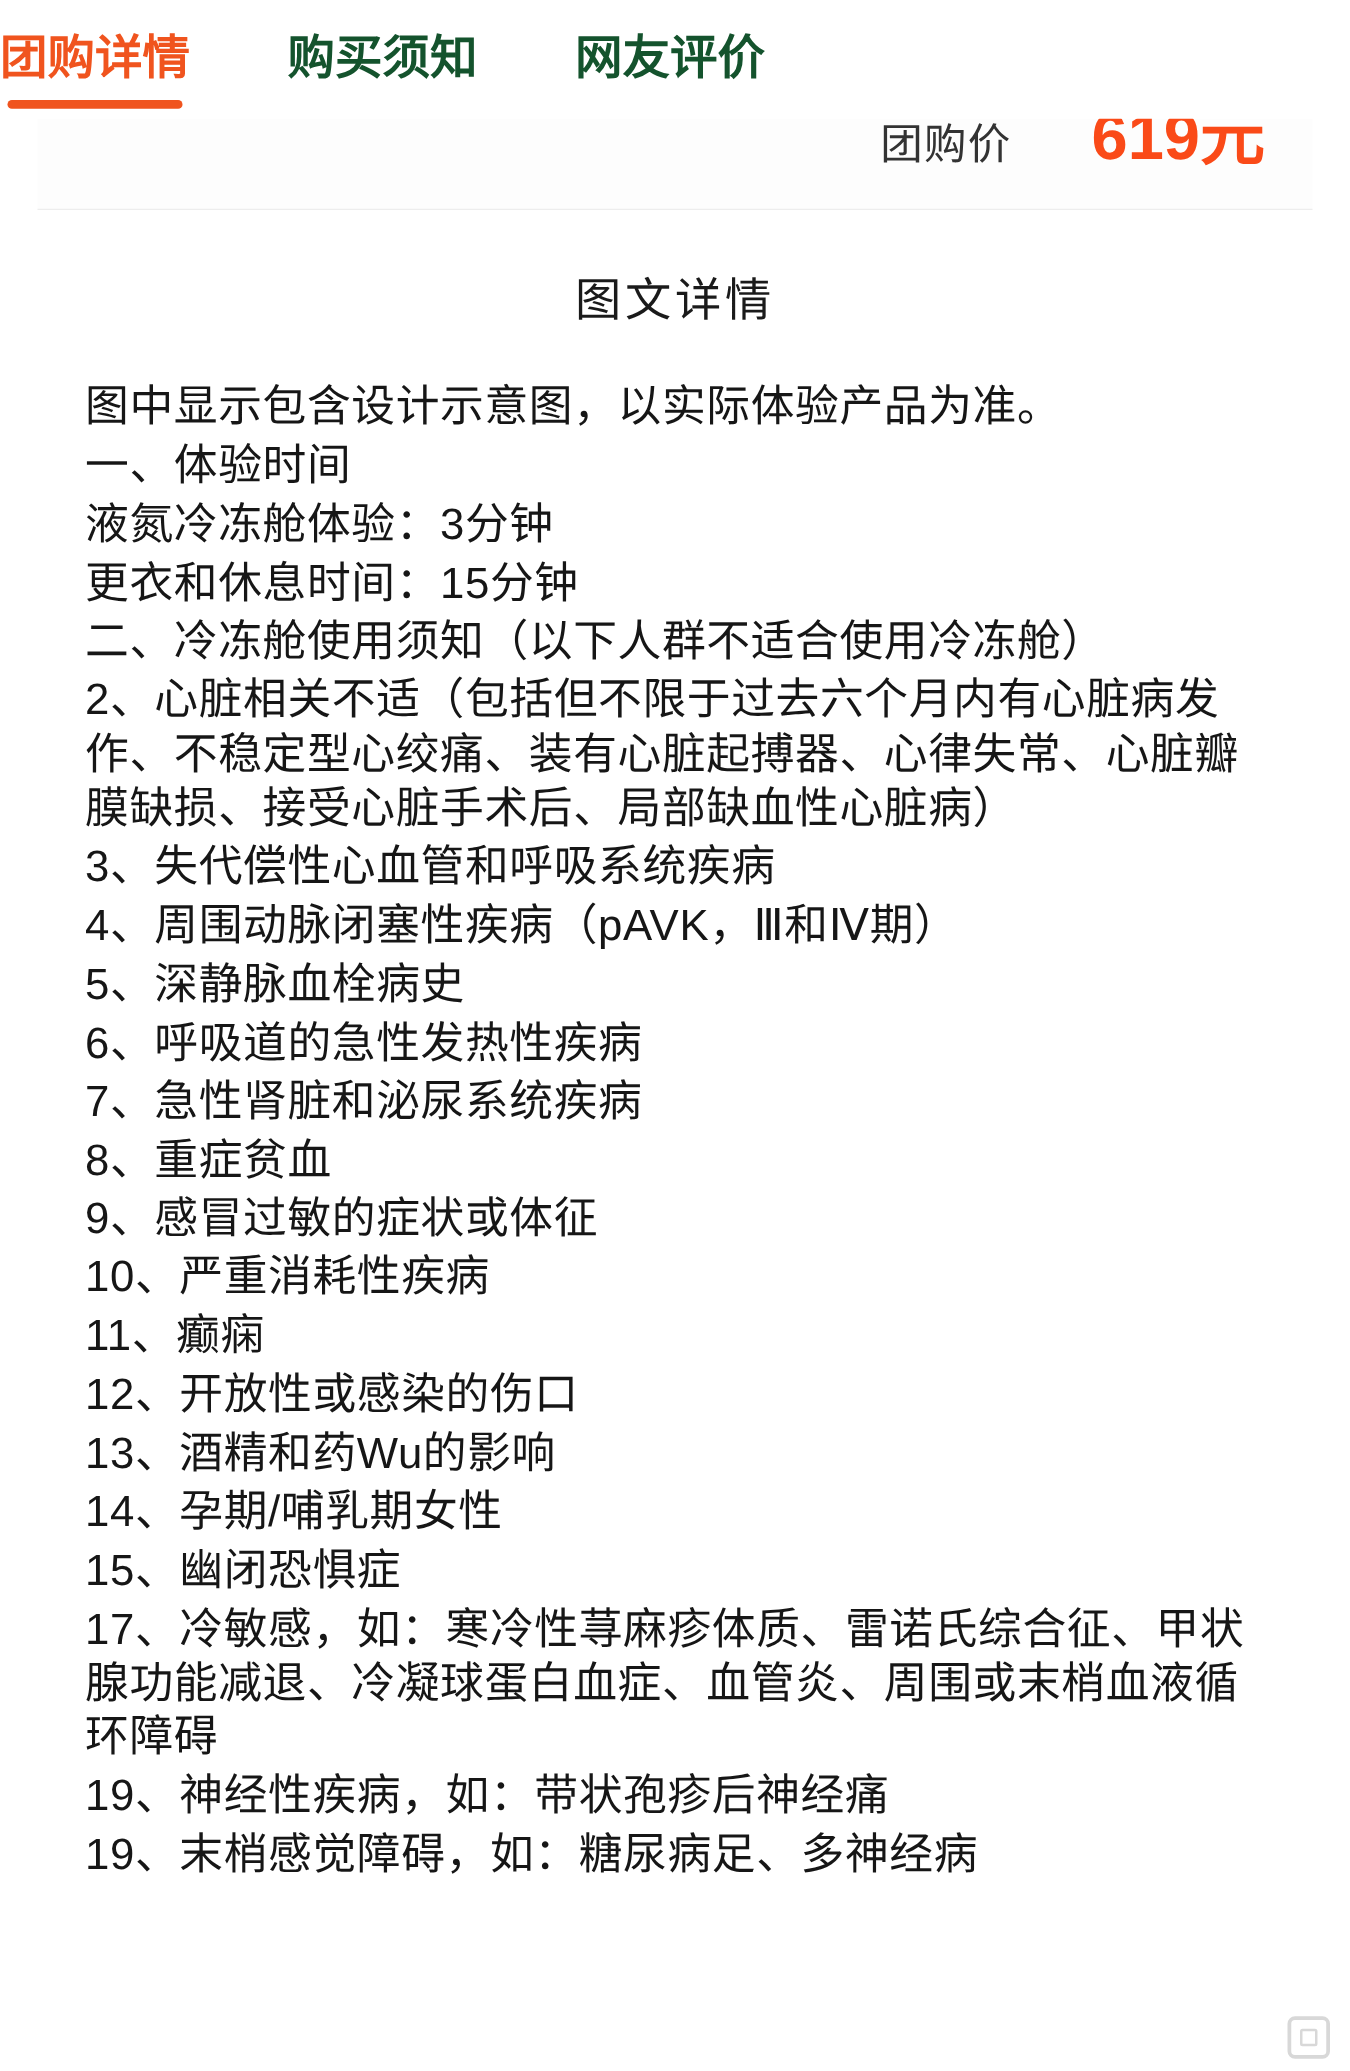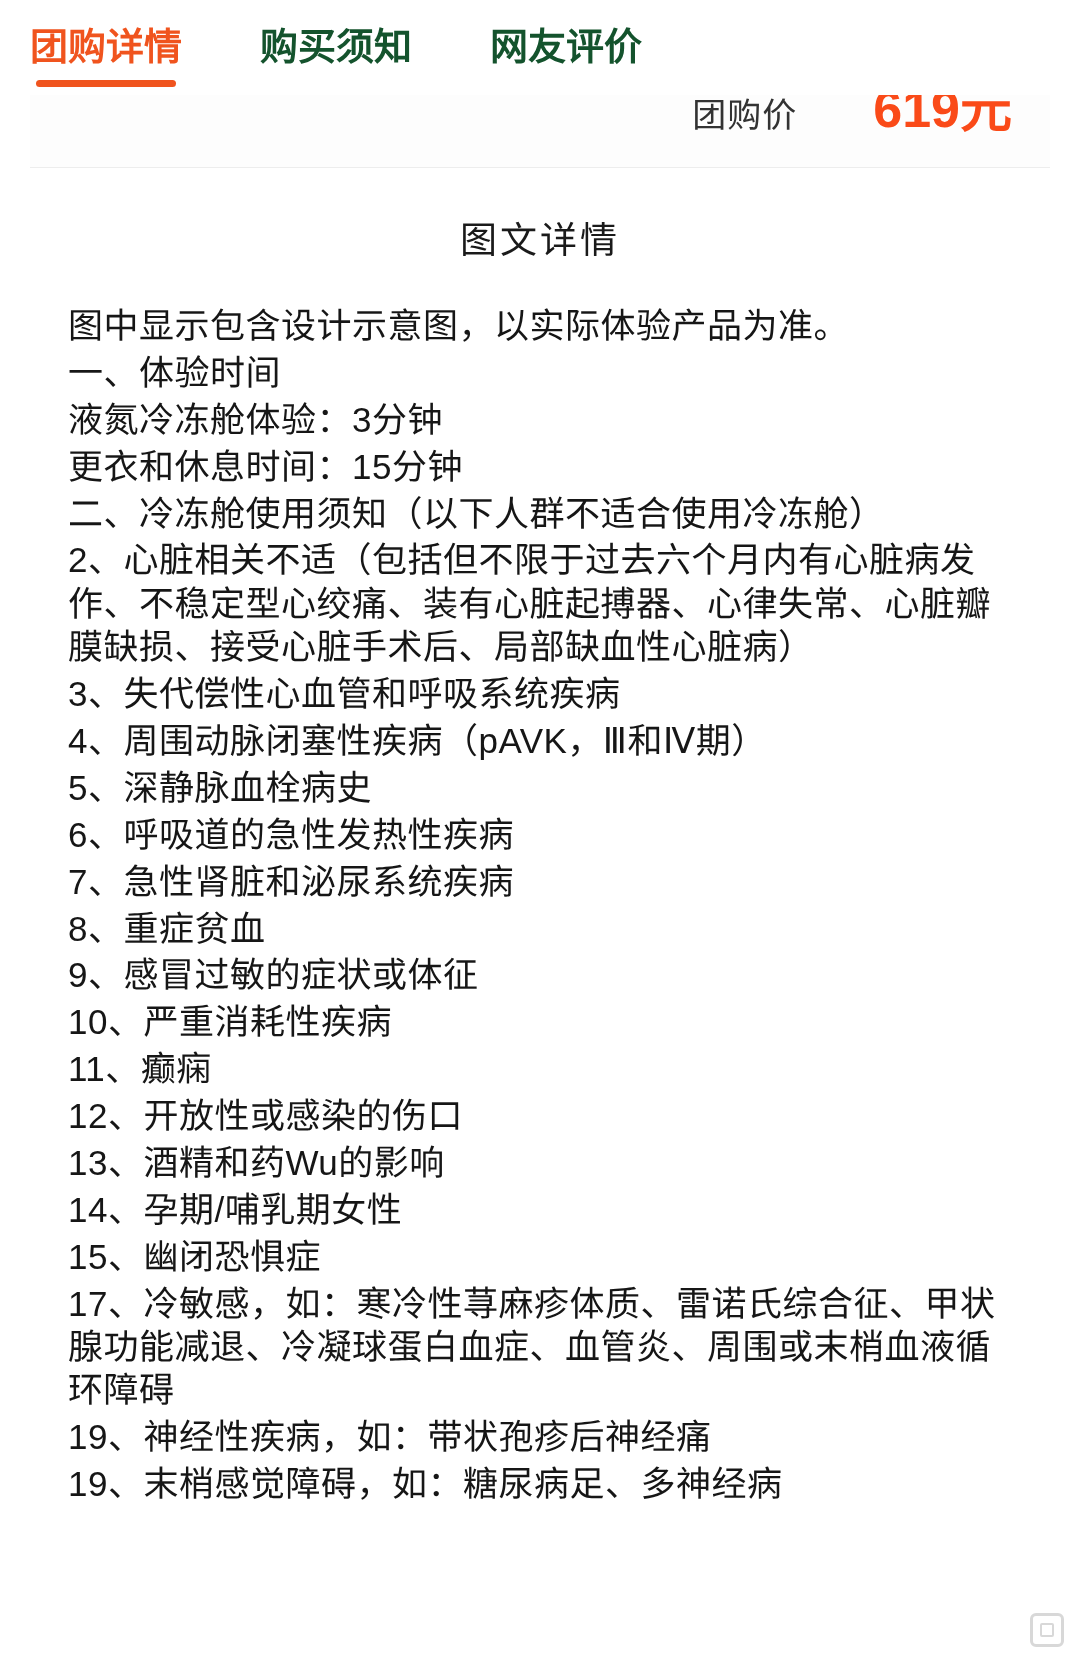--- a/index.html
+++ b/index.html
@@ -14,21 +14,20 @@
     font-family: "Liberation Sans", "DejaVu Sans", sans-serif;
     color: #111111;
     position: relative;
   }
 
   
   .tabbar {
     display: flex;
     align-items: flex-start;
     height: 95px;
-    padding-left: 30px;
     box-sizing: border-box;
     background: #ffffff;
   }
   .tab {
     position: relative;
     font-size: 38px;
     font-weight: bold;
     line-height: 95px;
     color: #14532d;
     margin-right: 78px;
@@ -56,21 +55,21 @@
     background: #fdfdfd;
     border-bottom: 1px solid #ededed;
     overflow: hidden;
   }
   .price-inner {
     position: absolute;
     right: 38px;
     top: -28px;
     display: flex;
     align-items: baseline;
-    gap: 28px;
+    gap: 16px;
   }
   .price-label {
     font-size: 34px;
     color: #333333;
     letter-spacing: 1px;
   }
   .price-value {
     font-size: 52px;
     font-weight: bold;
     color: #fa4a18;

